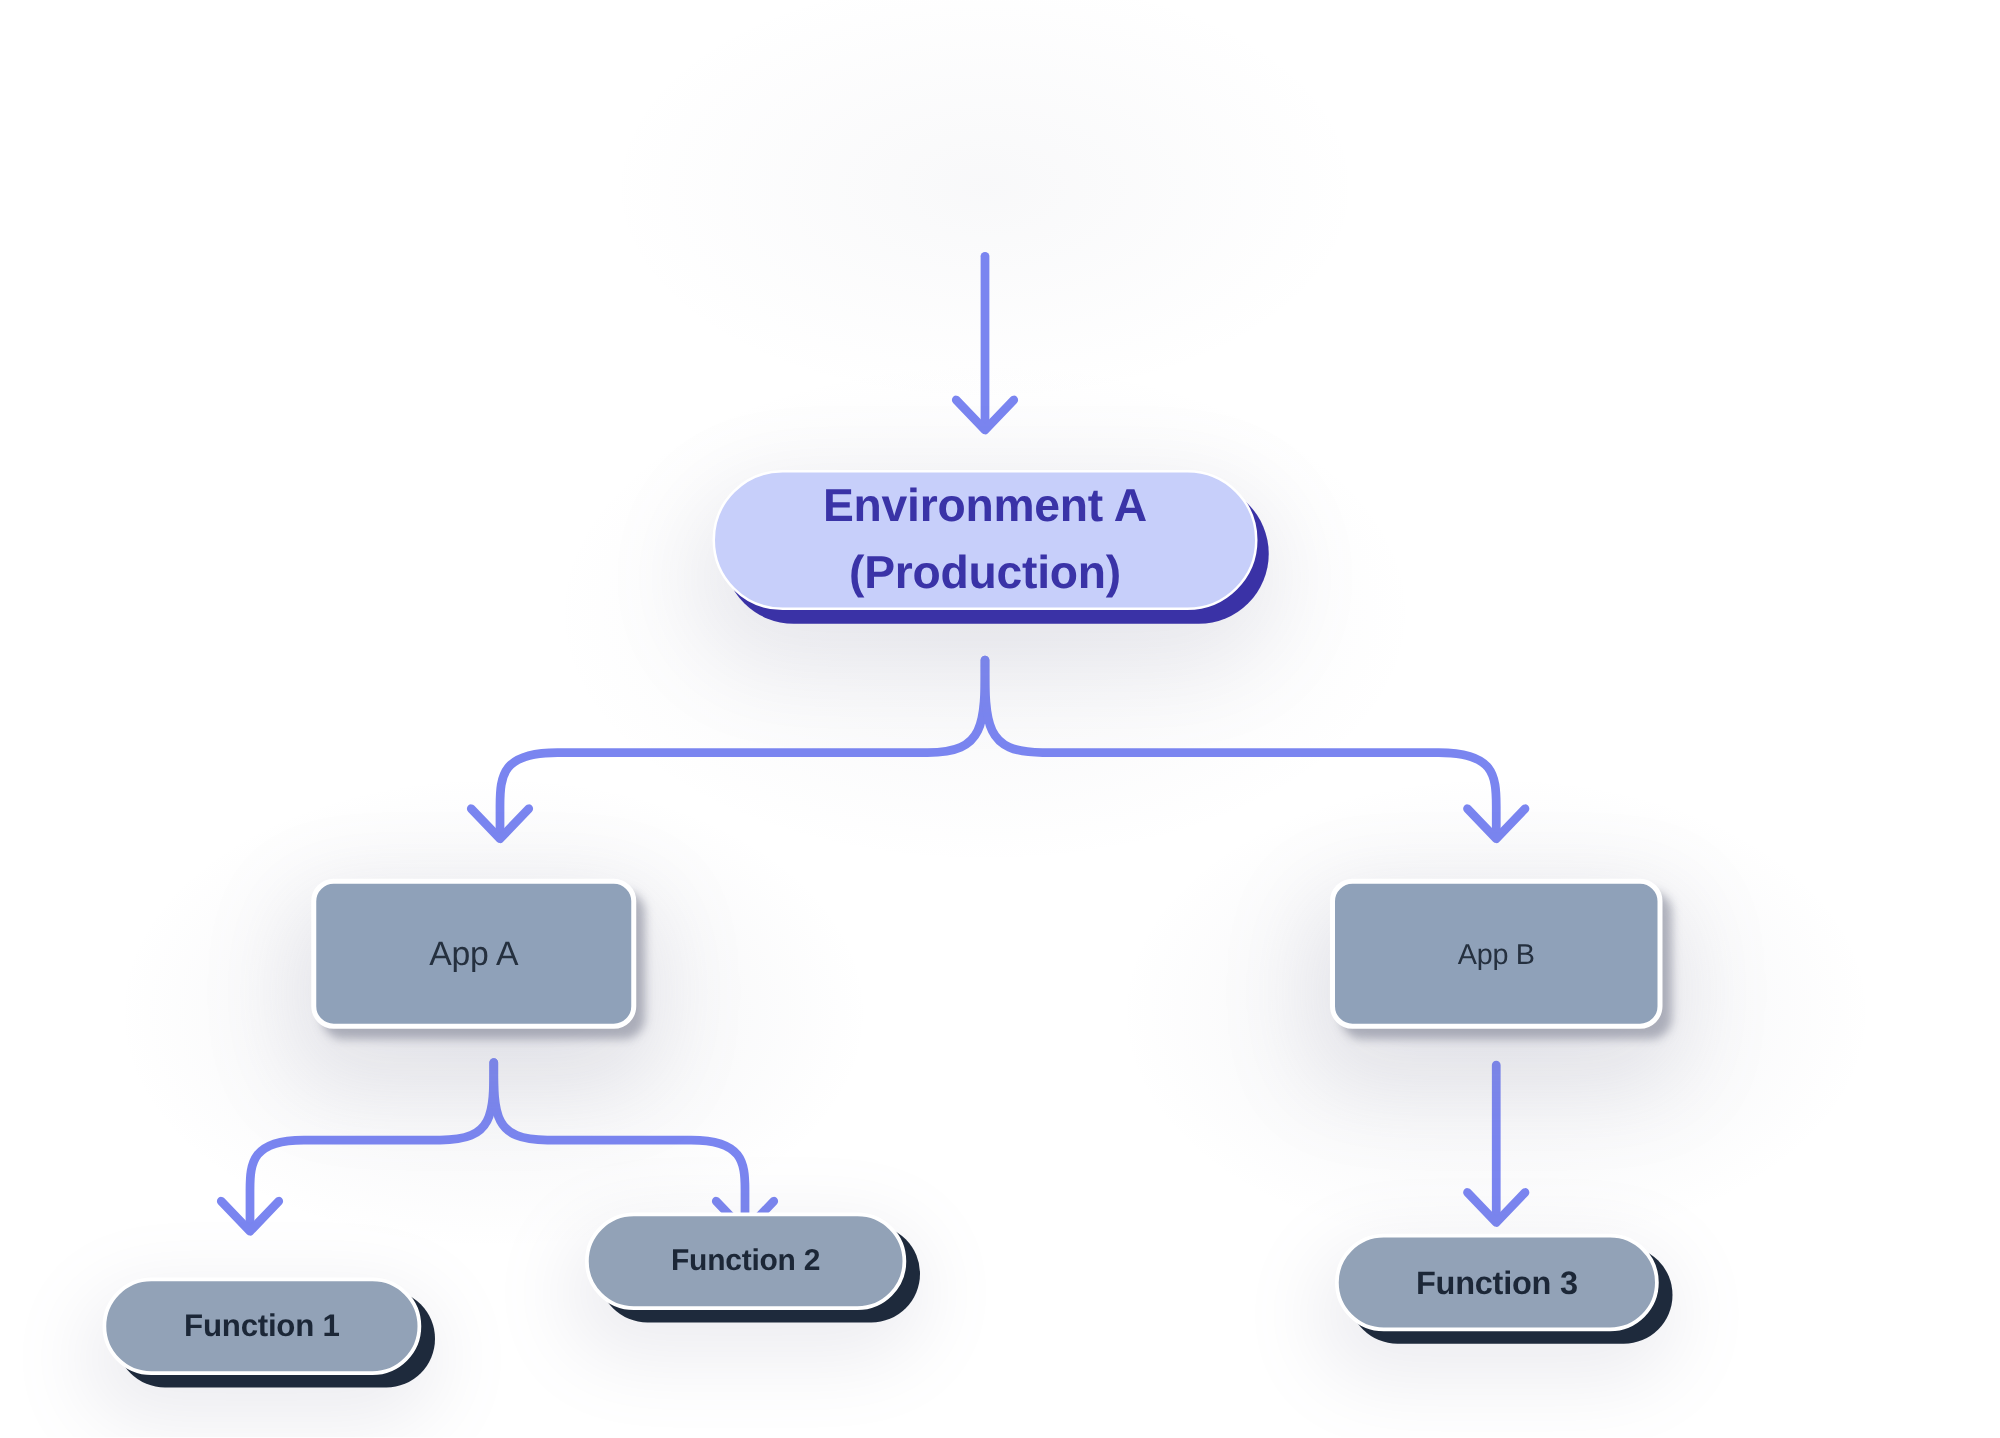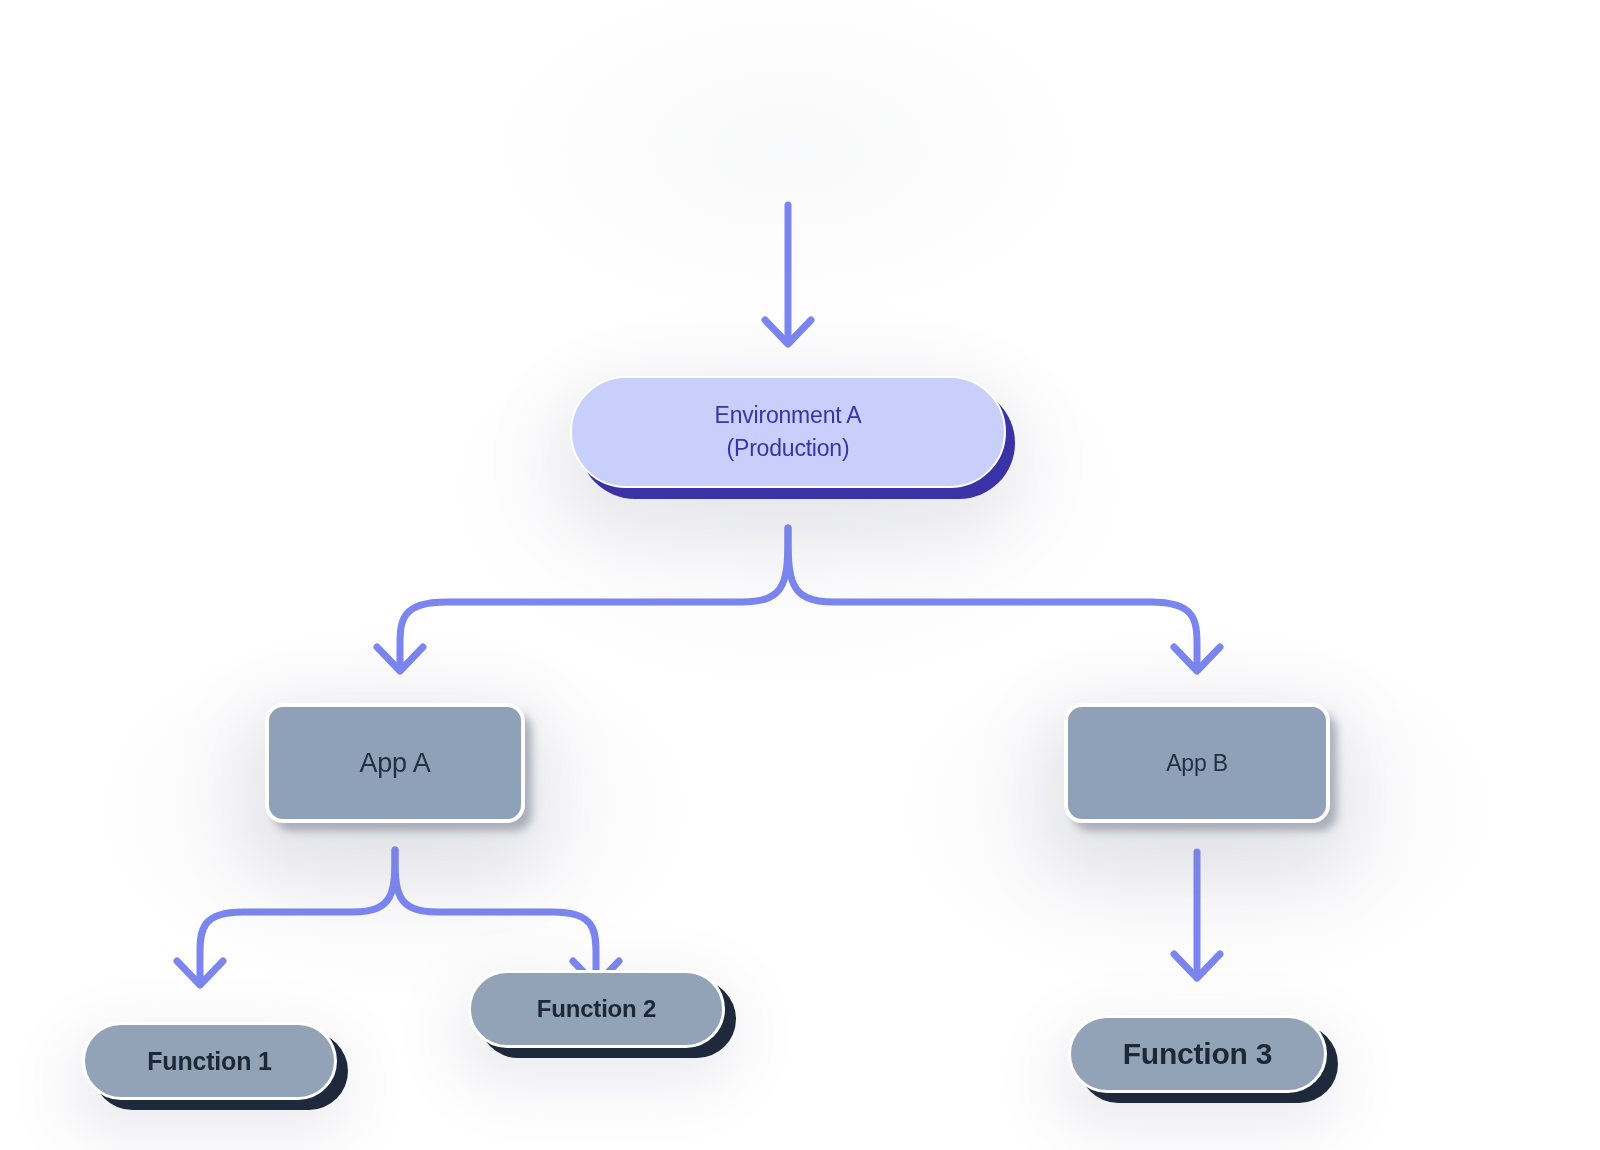--- a/index.html
+++ b/index.html
@@ -28,26 +28,26 @@
   .slate-box {
     background:#8FA1B9; color:#25303F; border:4px solid #ffffff;
     box-shadow: 8px 9px 8px -1px rgba(120,124,142,0.55), 0 30px 70px 18px rgba(128,131,155,0.16);
   }
   .slate-pill {
     background:#92A2B7; color:#1C2737; border:3px solid #ffffff;
     box-shadow: 11px 10px 0 0 #1E2A3C, 0 25px 60px 15px rgba(128,131,155,0.14);
   }
 
   #node-account { left:568px; top:50px;  width:440px; height:116px; border-radius:16px; font-size:28px; font-weight:500; }
-  #node-env     { left:570px; top:376px; width:436px; height:112px; border-radius:56px; font-size:23px; font-weight:400; line-height:1.42; }
-  #node-app-a   { left:265px; top:703px; width:260px; height:120px; border-radius:18px; font-size:27px; font-weight:500; }
+  #node-env     { left:570px; top:376px; width:436px; height:112px; border-radius:56px; font-size:37px; font-weight:700; line-height:1.42; }
+  #node-app-a   { left:249px; top:703px; width:260px; height:120px; border-radius:18px; font-size:27px; font-weight:500; }
   #node-app-b   { left:1064px; top:703px; width:266px; height:120px; border-radius:18px; font-size:23px; font-weight:500; }
   #node-fn-1    { left:82px;  top:1022px; width:255px; height:78px; border-radius:39px; font-size:25px; font-weight:700; }
   #node-fn-2    { left:468px; top:970px; width:257px; height:78px; border-radius:39px; font-size:24px; font-weight:600; }
-  #node-fn-3    { left:1068px; top:1015px; width:259px; height:78px; border-radius:39px; font-size:30px; font-weight:600;text-align:center; }
+  #node-fn-3    { left:1068px; top:987px; width:259px; height:78px; border-radius:39px; font-size:26px; font-weight:600;text-align:center; }
 
   svg.edges { position:absolute; left:0; top:0; width:1600px; height:1150px; pointer-events:none; }
   svg.edges path, svg.edges polyline {
     fill:none; stroke:#7A85F0; stroke-width:7;
     stroke-linecap:round; stroke-linejoin:round;
   }
 </style>
 </head>
 <body>
 

